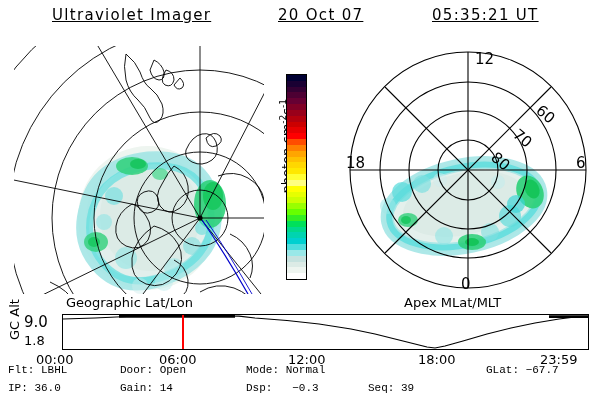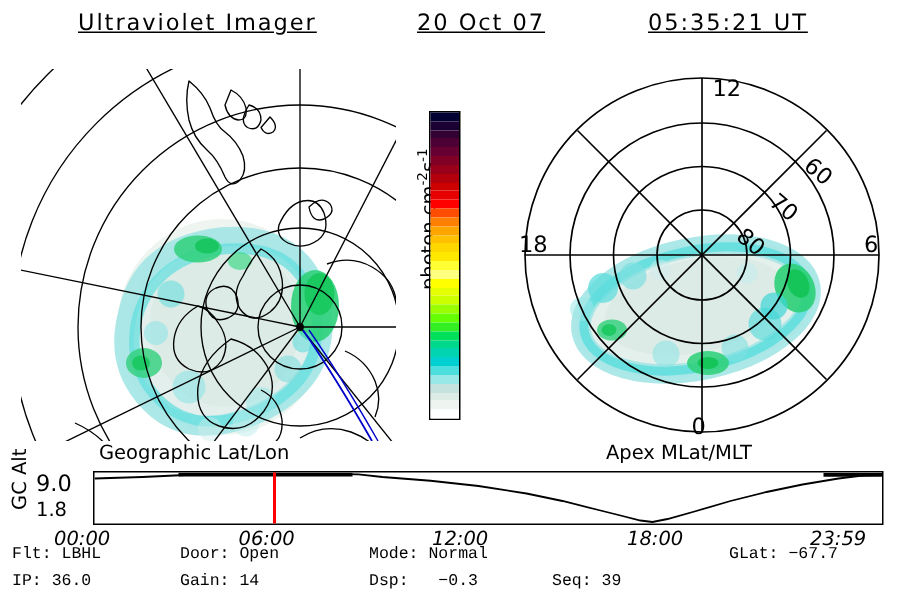--- a/index.html
+++ b/index.html
@@ -47,21 +47,21 @@
   #gcalt-rot{position:absolute;left:-17px;top:16px;width:62px;
              transform:rotate(-90deg);text-align:center;
              font-size:13px;white-space:nowrap;}
   #ytick-hi{position:absolute;left:24px;top:17px;font-size:15px;}
   #ytick-lo{position:absolute;left:24px;top:37px;font-size:13px;}
   #plotbox{position:absolute;left:62px;top:18px;width:527px;height:36px;
            border:1.4px solid #000;box-sizing:border-box;}
   #plotbox svg{display:block;}
   #cursor{position:absolute;top:0;width:1.6px;height:100%;background:#ff0000;}
   #xticks{position:absolute;left:0;top:56px;width:600px;height:18px;}
-  .xt{position:absolute;font-size:13px;white-space:nowrap;font-style:italic;}
+  .xt{position:absolute;font-size:13px;white-space:nowrap;}
 
   
   #status{left:0;top:364px;width:600px;height:36px;}
   .st{position:absolute;font-size:11px;white-space:nowrap;font-family:Liberation Mono, monospace;}
   .st-r0{top:0;}
   .st-r1{top:18px;}
   .c0{left:8px;} .c1{left:120px;} .c2{left:246px;} .c3{left:368px;} .c4{left:486px;}
 </style>
 </head>
 <body>

